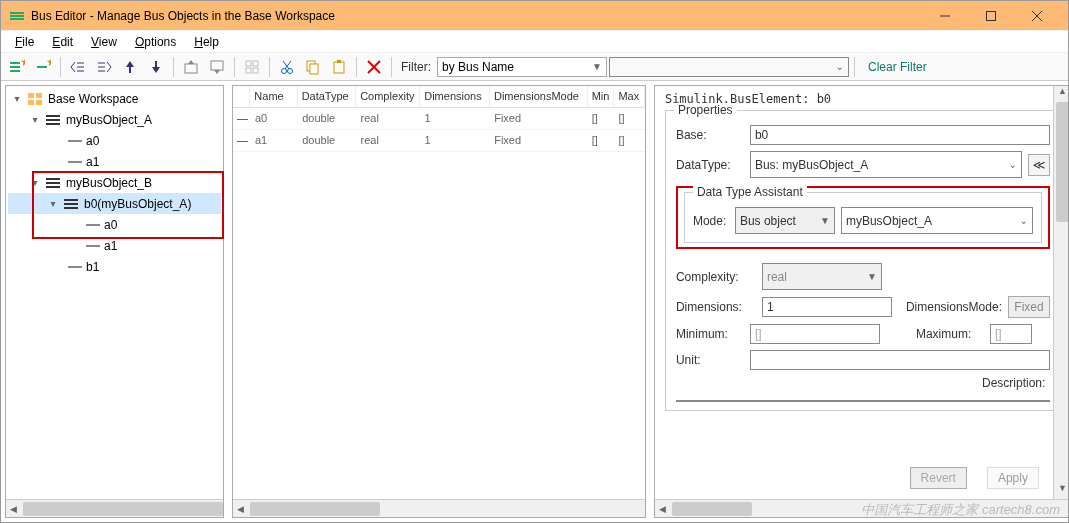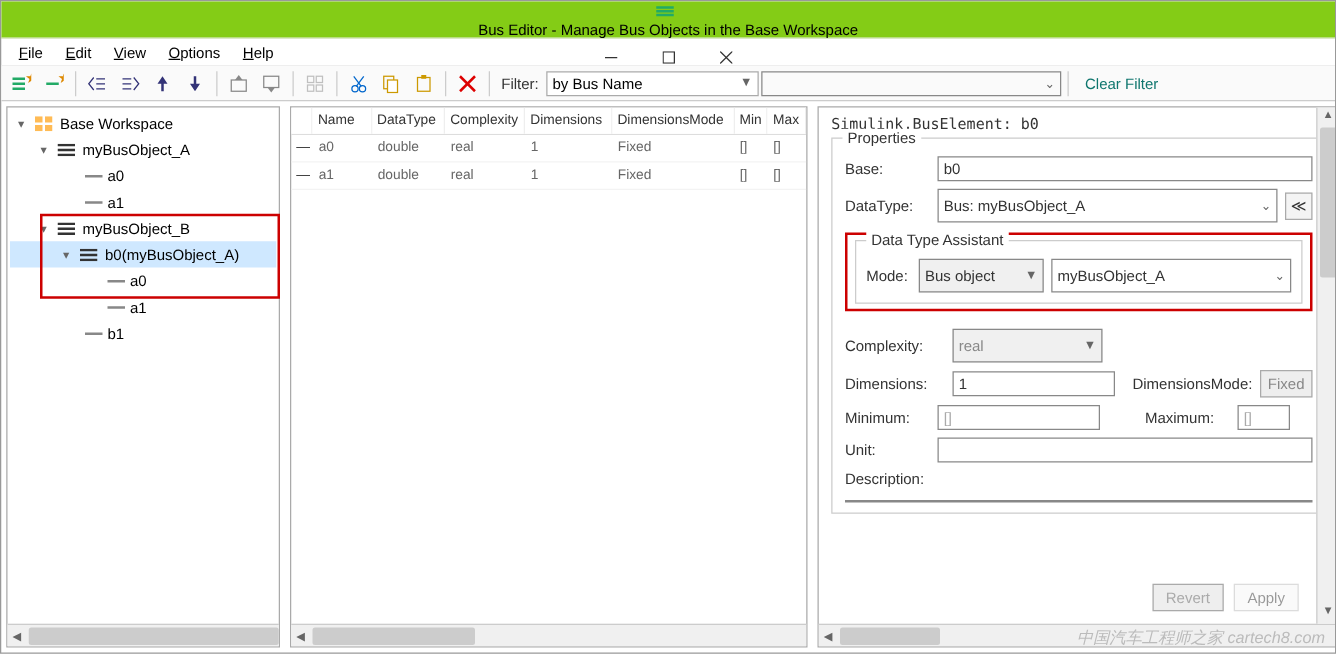--- a/index.html
+++ b/index.html
@@ -1,17 +1,17 @@
 <!DOCTYPE html>
 <html><head>
 <meta charset="utf-8">
 <style>
 * { box-sizing: border-box; margin: 0; padding: 0; font-family: "Segoe UI", Tahoma, sans-serif; font-size: 12px; }
 body { width: 1069px; height: 523px; background: #fff; border: 1px solid #999; overflow: hidden; display: flex; flex-direction: column; position: relative; }
-.titlebar { height: 30px; display: flex; align-items: center; padding: 0 8px; background: #84cc16; border-bottom: 1px solid #eee; flex-direction: column; }
+.titlebar { height: 30px; display: flex; align-items: center; padding: 0 8px; background: #fdba74; border-bottom: 1px solid #eee; }
 .titleicon { width: 16px; height: 16px; margin-right: 6px; display:inline-flex;align-items:center;justify-content:center}
 .title { flex: 1; font-size: 12px; }
 .winbtns { display: flex; }
 .winbtn { width: 46px; height: 30px; display: flex; align-items: center; justify-content: center; color:#333;}
 .menubar { height: 22px; display: flex; align-items: center; padding: 0 6px; gap: 2px; border-bottom: 1px solid #eee; }
 .menuitem { padding: 2px 8px; }
 .menuitem u { text-decoration: underline; }
 .toolbar { height: 28px; display: flex; align-items: center; padding: 2px 4px; gap: 2px; border-bottom: 1px solid #ccc; background: #fafafa; }
 .tbtn { width: 24px; height: 22px; display:flex;align-items:center;justify-content:center; border:1px solid transparent;}
 .tbtn svg{display:block}
@@ -54,21 +54,21 @@
 .frow{display:flex;align-items:center;margin:6px 0;gap:6px;}
 .flab{min-width:68px;white-space:nowrap}
 .finput{flex:1;height:20px;border:1px solid #888;padding:0 4px;background:#fff;display:flex;align-items:center}
 .fsel{flex:1;height:27px;border:1px solid #888;padding:0 4px;background:#fff;display:flex;align-items:center;justify-content:space-between}
 .fsel.dis{background:#f0f0f0;color:#888}
 .fbtn{height:22px;border:1px solid #aaa;background:#f4f4f4;padding:0 10px;display:flex;align-items:center;justify-content:center}
 .fbtn.sm{width:22px;padding:0;}
 .redbox{border:2px solid #c00;padding:4px 6px;margin-top:8px;}
 .dta{border:1px solid #ccc;padding:8px 8px 2px;position:relative;}
 .dta>.lg{position:absolute;top:-8px;left:8px;background:#fff;padding:0 4px}
-.brow{display:flex;justify-content:flex-end;gap:8px;padding:6px 10px;}
+.brow{display:flex;justify-content:flex-end;gap:20px;padding:6px 10px;}
 .caret{font-size:10px;color:#666}
 .vscr{width:18px;background:#f0f0f0;border-left:1px solid #ccc;position:absolute;right:0;top:0;bottom:18px;display:flex;flex-direction:column;align-items:center}
 .vscr .up,.vscr .dn{height:16px;font-size:9px;color:#666}
 .vscr .tr{flex:1;width:100%;position:relative}
 .vscr .thmb{width:14px;height:120px;background:#ccc;position:absolute;top:0;left:2px;border-radius:2px}
 .watermark{position:absolute;right:8px;bottom:3px;font-size:13px;color:#bbb;font-style:italic;z-index: 10;}
 </style>
 </head>
 <body>
 
@@ -391,21 +391,21 @@
           <div class="finput" style="flex:0 0 42px;color:#aaa;overflow:hidden">
               <span>[]</span>
             </div>
         </div>
         <div class="frow">
           <span class="flab">Unit:</span>
           <div class="finput">
               <span></span>
             </div>
         </div>
-        <div class="frow" style="align-items:flex-start;flex-direction:column">
+        <div class="frow" style="align-items:flex-end;flex-direction:column">
           <span class="flab">Description:</span>
           <div class="finput" style="width:100%;height:44px;align-items:flex-start;margin-top:4px">
               <span></span>
             </div>
         </div>
       </div>
     </div>
     <div class="hscr">
         <span style="padding:0 4px;font-size:9px;color:#666">◀</span>
         <div class="th" style="width:80px"></div>

